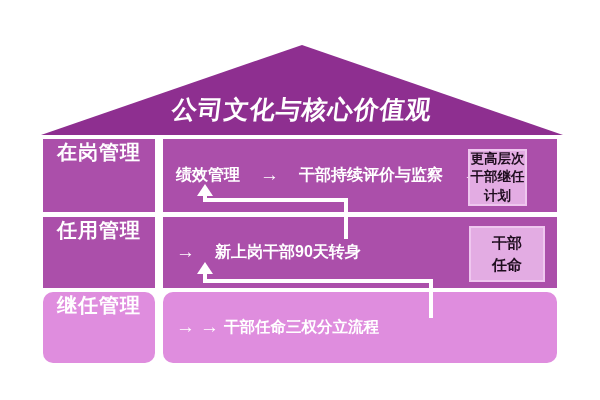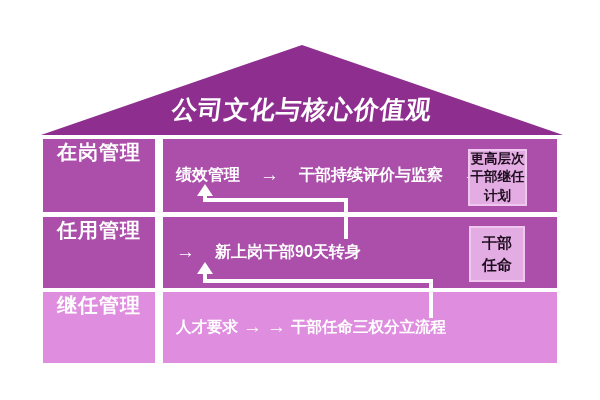--- a/index.html
+++ b/index.html
@@ -38,40 +38,40 @@
   .content-box{
     position:absolute;left:163px;width:394px;
     display:flex;align-items:center;
     padding-left:13px;box-sizing:border-box;
     color:var(--row_text,#ffffff);
     font-size:16px;font-weight:bold;
     white-space:nowrap;
   }
   .r1{top:139px;height:73px;background:var(--row_purple,#ab4faa);}
   .r2{top:217px;height:71px;background:var(--row_purple,#ab4faa);}
-  .r3{top:292px;height:71px;background:var(--row_pink,#df8dde);}
+  .r3{top:292px;height:71px;background:var(--row_pink,#df8dde);border-radius:10px;}
 
   .flow{display:flex;align-items:center;gap:20px;}
   .r3 .flow{gap:5px;font-size:15.5px;}
   .flow-arrow{font-size:19px;line-height:1;font-weight:bold;transform:translateY(-1px);}
 
   
   .side-box{
     position:absolute;
     background:var(--callout_bg,#e3ace3);
     border:2px solid var(--callout_border,#efc7ef);
     box-sizing:border-box;
     color:var(--callout_text,#1e0d1e);
     display:flex;align-items:center;justify-content:center;
     text-align:center;
     white-space:pre-line;
     font-weight:bold;
   }
   .side-box.b1{left:305px;top:10px;width:59px;height:57px;font-size:13.5px;line-height:1.35;}
-  .side-box.b2{left:306px;top:9px;width:56px;height:56px;font-size:15px;line-height:1.45;}
+  .side-box.b2{left:306px;top:9px;width:76px;height:56px;font-size:15px;line-height:1.45;}
 
   .connector{stroke:var(--connector,#ffffff);stroke-width:4;fill:none;}
   .connector-head{fill:var(--connector,#ffffff);stroke:none;}
 </style>
 </head>
 <body>
 
 <div class="stage">
 
   <svg class="layer" viewBox="0 0 600 400">
@@ -105,21 +105,20 @@
     </div>
     <div class="side-box b2">干部
 任命</div>
   </div>
 
   <div class="label-box r3">
     <span>继任管理</span>
   </div>
   <div class="content-box r3">
     <div class="flow">
-      <span>人才要求</span>
       <span class="flow-arrow">→</span>
       <span class="flow-arrow">→</span>
       <span>干部任命三权分立流程</span>
     </div>
   </div>
 
   <svg class="layer" viewBox="0 0 600 400">
 
     <polyline class="connector" points="346,239 346,200 205,200 205,192"></polyline>
     <polygon class="connector-head" points="205,184 197,196 213,196"></polygon>

